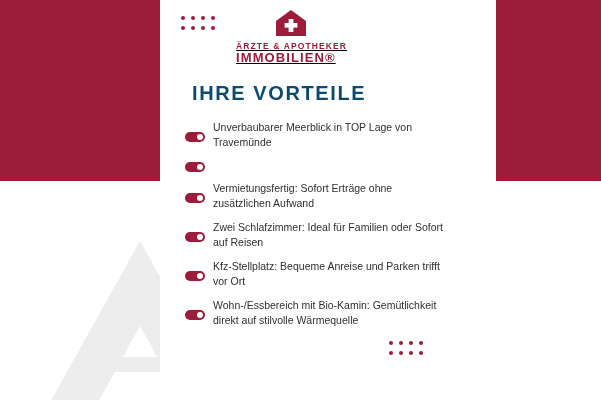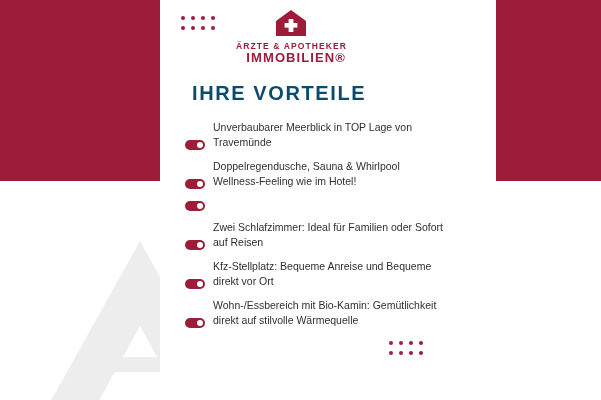--- a/index.html
+++ b/index.html
@@ -108,21 +108,22 @@
     top: 341px;
     grid-template-columns: repeat(4, 4px);
     grid-template-rows: repeat(2, 4px);
   }
   
   .logo {
     position: absolute;
     left: 236px;
     top: 8px;
     width: 110px;
-    text-align: right;
+    text-align: left;
+    text-decoration: underline;
   }
   .logo-mark {
     width: 40px;
     height: 30px;
     margin: 0 auto 3px auto;
     position: relative;
   }
   .logo-text1 {
     font-size: 8.5px;
     letter-spacing: 1.1px;
@@ -151,21 +152,21 @@
   }
   
   .list {
     position: absolute;
     left: 185px;
     top: 120px;
     width: 260px;
   }
   .item {
     display: flex;
-    align-items: flex-end;
+    align-items: center;
     margin-bottom: 9px;
   }
   .pill {
     flex: 0 0 auto;
     width: 20px;
     height: 10px;
     border-radius: 5px;
     background: #9d1c39;
     margin-top: 3px;
     margin-right: 8px;
@@ -239,32 +240,32 @@
 
   <div class="headline">IHRE VORTEILE</div>
 
   <div class="list">
     <div class="item">
       <span class="pill"></span>
       <span class="item-text">Unverbaubarer Meerblick in TOP Lage von Travemünde</span>
     </div>
     <div class="item">
       <span class="pill"></span>
-      <span class="item-text">Doppelregendusche, Sauna &amp; Whirlpool Wellness-Feeling wie im Hotel!</span>
-    </div>
-    <div class="item">
-      <span class="pill"></span>
+    </div>
+    <div class="item">
+      <span class="pill"></span>
+      <span class="item-text">Vermietungsfertig: Sofort Erträge ohne zusätzlichen Aufwand</span>
     </div>
     <div class="item">
       <span class="pill"></span>
       <span class="item-text">Zwei Schlafzimmer: Ideal für Familien oder Sofort auf Reisen</span>
     </div>
     <div class="item">
       <span class="pill"></span>
-      <span class="item-text">Kfz-Stellplatz: Bequeme Anreise und Bequeme direkt vor Ort</span>
+      <span class="item-text">Kfz-Stellplatz: Bequeme Anreise und Parken trifft vor Ort</span>
     </div>
     <div class="item">
       <span class="pill"></span>
       <span class="item-text">Wohn-/Essbereich mit Bio-Kamin: Gemütlichkeit direkt auf stilvolle Wärmequelle</span>
     </div>
   </div>
 
 </div>
 
 </body></html>

